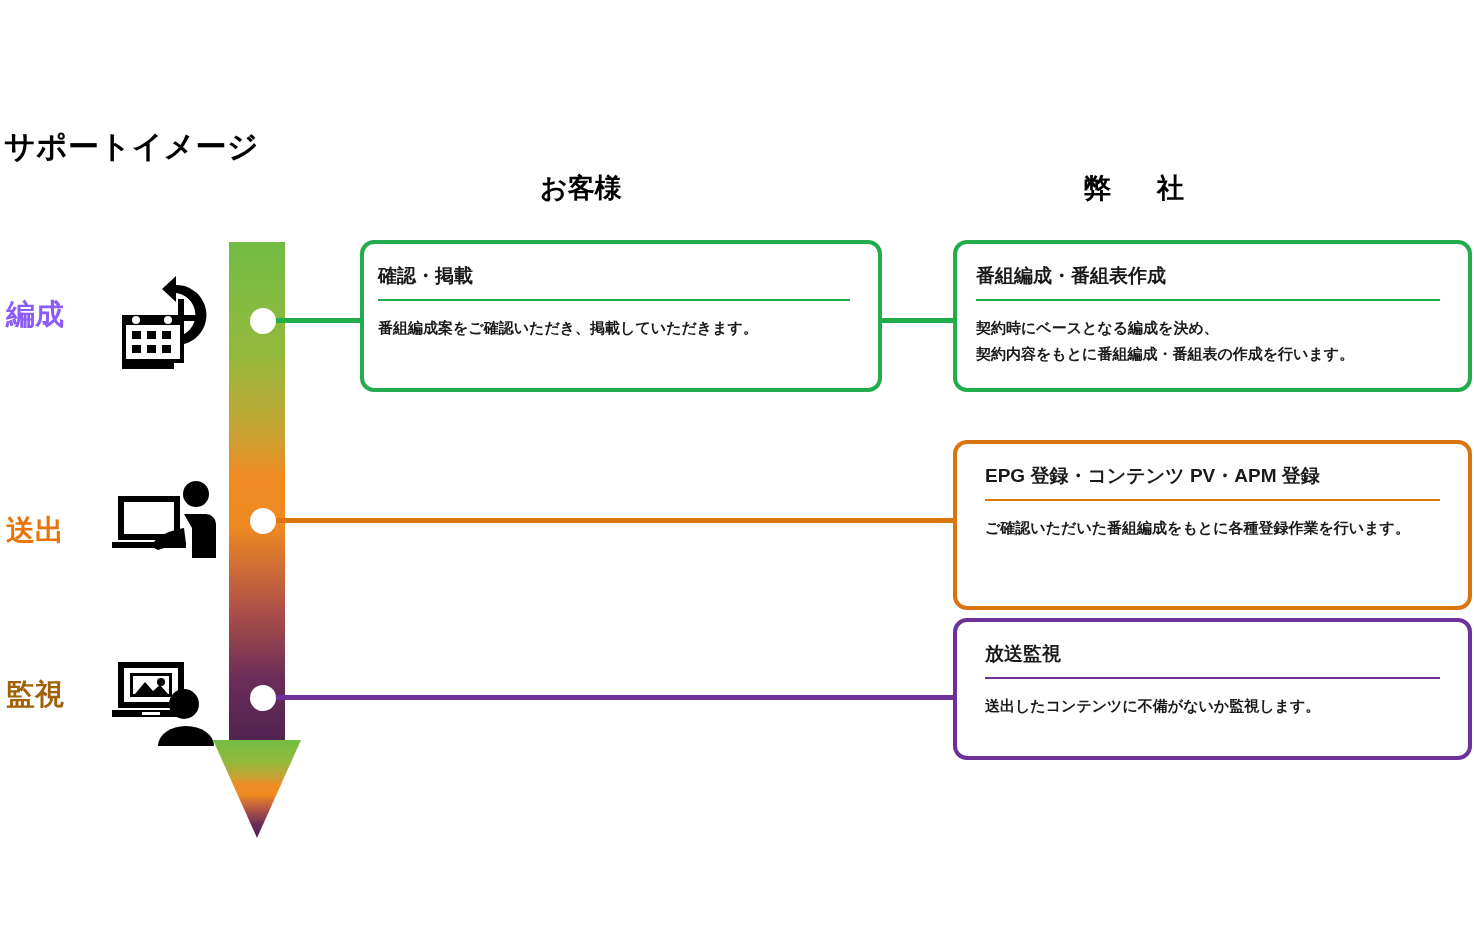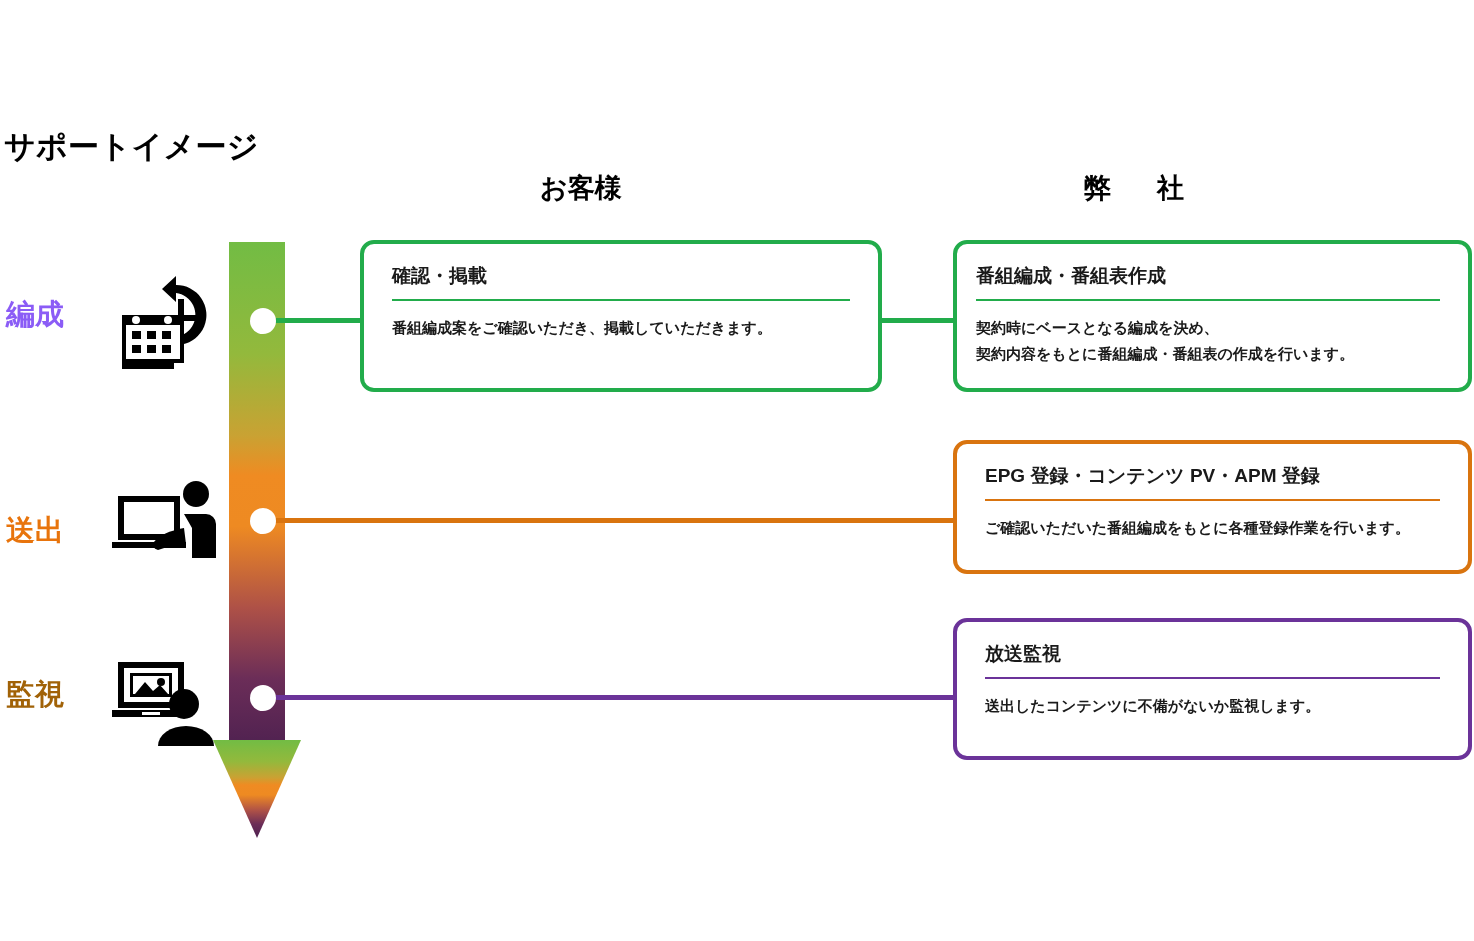--- a/index.html
+++ b/index.html
@@ -119,21 +119,21 @@
     border-style: solid;
     border-width: 4px;
     border-radius: 14px;
     background: #ffffff;
     padding: 18px 28px 10px 28px;
   }
   .card-customer { left: 360px; width: 522px; }
   .card-company  { left: 953px; width: 519px; }
 
   .row-1 .card { top: 0px; height: 152px; }
-  .row-2 .card { top: 0px; height: 134px; }
+  .row-2 .card { top: 0px; height: 170px; }
   .row-3 .card { top: 0px; height: 142px; }
 
   .card-title {
     font-size: 19px;
     font-weight: 700;
     color: #1a1a1a;
     line-height: 1.3;
     margin: 2px 0 10px 0;
     white-space: nowrap;
   }
@@ -200,21 +200,21 @@
         <rect x="37" y="70" width="9" height="8" fill="#000"></rect>
         <rect x="52" y="70" width="9" height="8" fill="#000"></rect>
       </svg>
     </div>
 
     <div class="node-dot"></div>
 
     <div class="connector conn-a" style="background: rgb(34, 172, 75);"></div>
     <div class="connector conn-b" style="background: rgb(34, 172, 75);"></div>
 
-    <div class="card card-customer" style="border-color: rgb(34, 172, 75);">
+    <div class="card card-customer" style="border-color: rgb(34, 172, 75); padding-left: 14px;">
       <div class="card-title">確認・掲載</div>
       <div class="card-rule" style="background: rgb(34, 172, 75);"></div>
       <div class="card-body">
         <div>番組編成案をご確認いただき、掲載していただきます。</div>
       </div>
     </div>
 
     <div class="card card-company" style="border-color: rgb(34, 172, 75); padding-left: 19px;">
       <div class="card-title">番組編成・番組表作成</div>
       <div class="card-rule" style="background: rgb(34, 172, 75);"></div>

